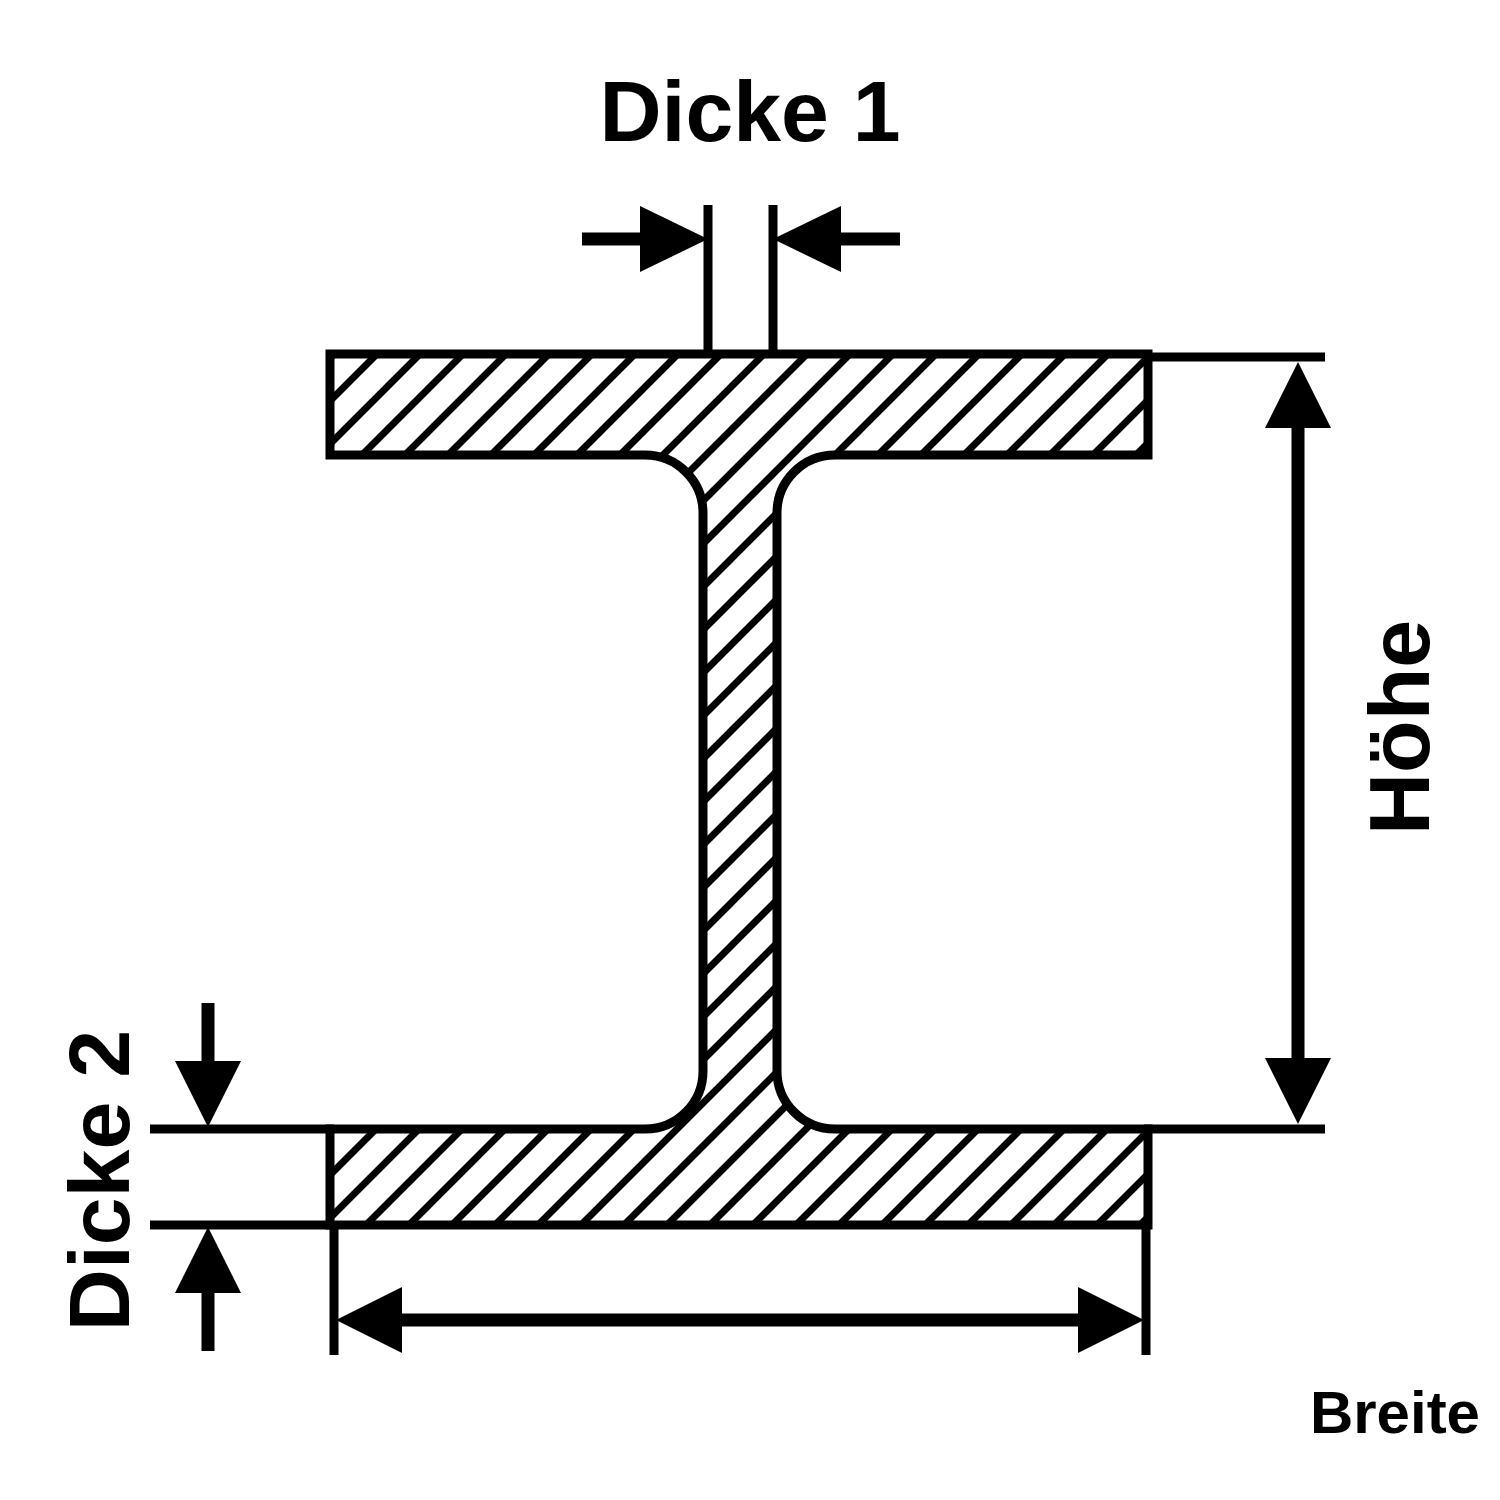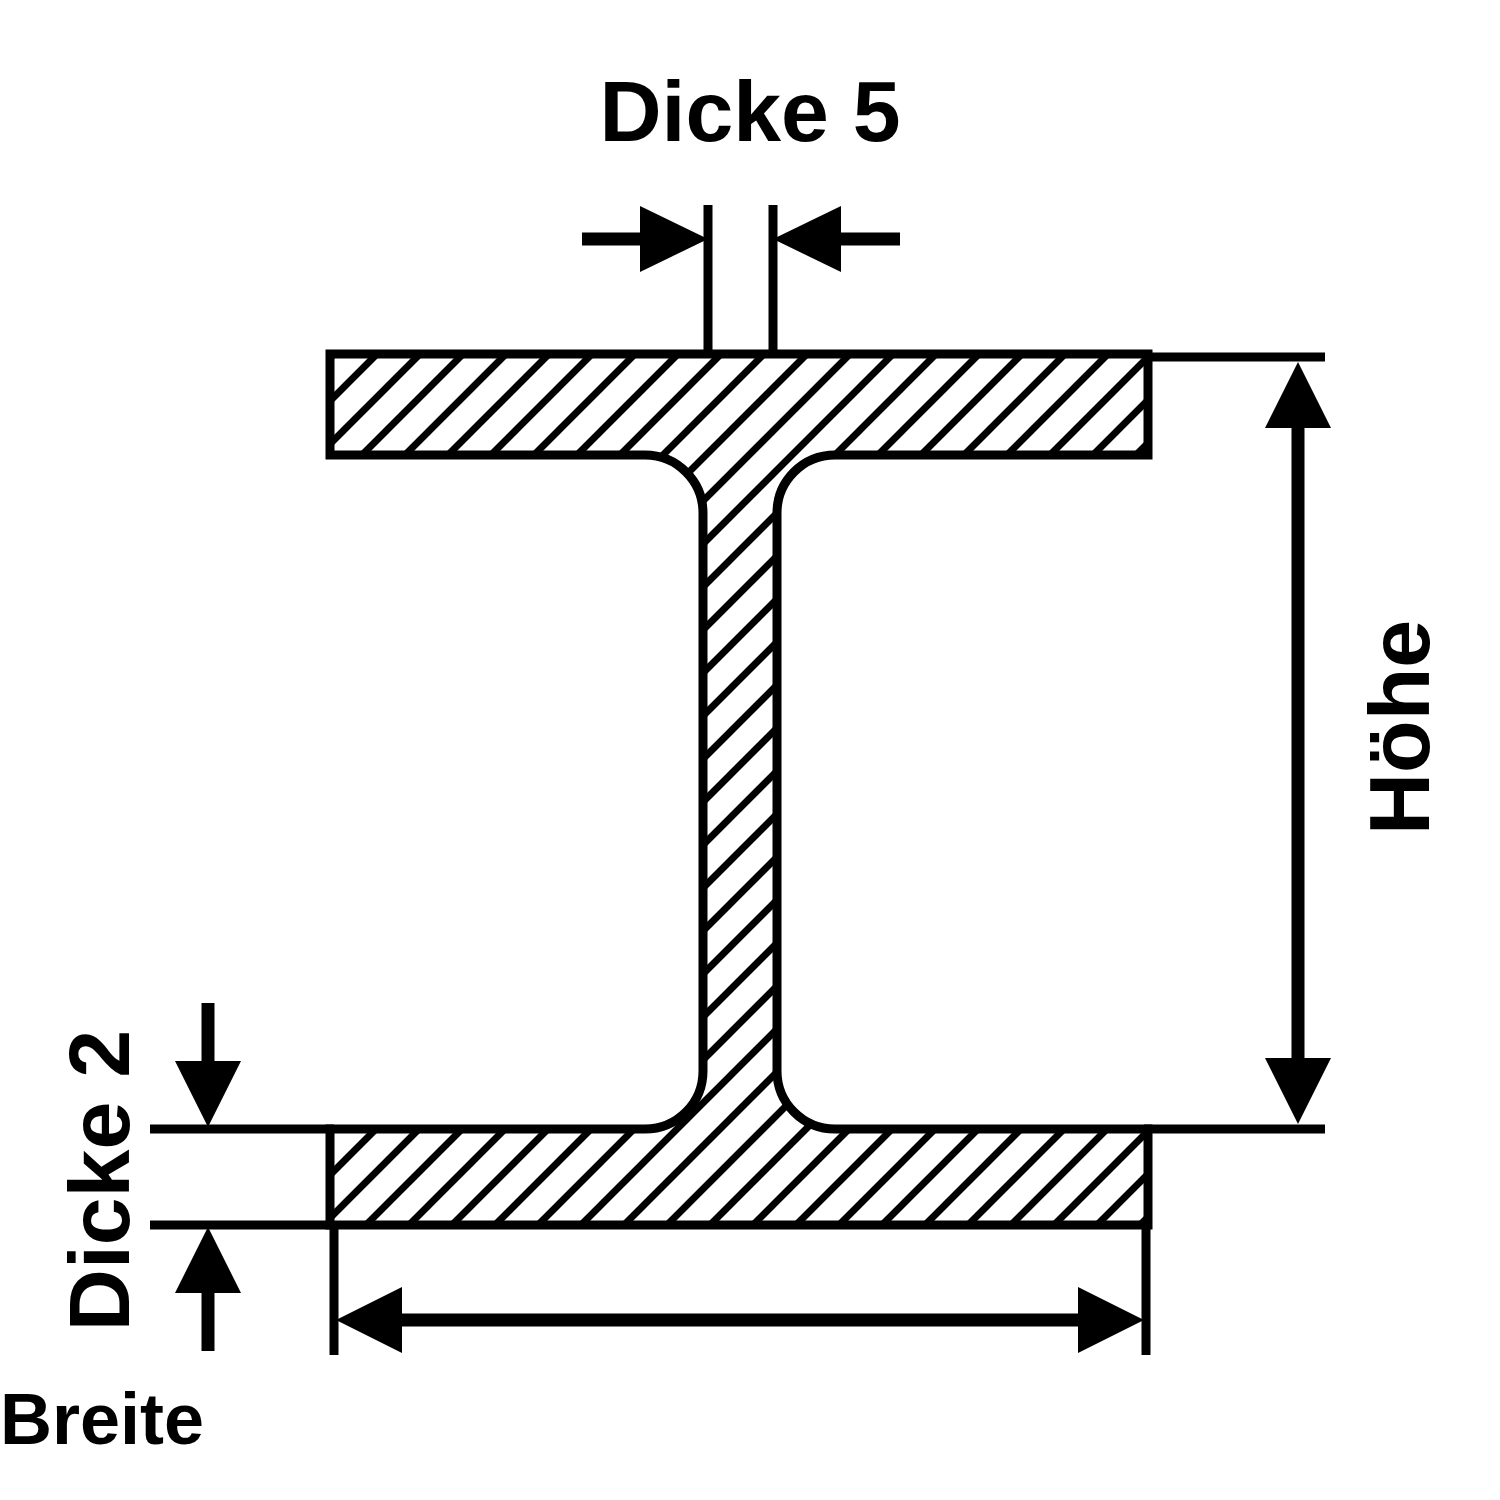--- a/index.html
+++ b/index.html
@@ -34,22 +34,22 @@
     left: 0;
     top: 68px;
     width: 1500px;
     text-align: center;
     font-size: 86px;
   }
   #label-breite {
     left: 0;
     top: 1383px;
     width: 1480px;
-    text-align: left;
-    font-size: 72px;
+    text-align: right;
+    font-size: 60px;
   }
   #label-hoehe {
     left: 1356px;
     top: 620px;
     font-size: 86px;
     transform-origin: 0 0;
     transform: rotate(-90deg) translate(-100%, 0);
   }
   #label-dicke2 {
     left: 56px;
@@ -134,21 +134,21 @@
       <line x1="334" y1="1221" x2="334" y2="1355" stroke="#000000" stroke-width="9"></line>
       <line x1="1146" y1="1221" x2="1146" y2="1355" stroke="#000000" stroke-width="9"></line>
 
       <line x1="368" y1="1320" x2="1112" y2="1320" stroke="#000000" stroke-width="13"></line>
       <polygon points="336,1320 402,1287 402,1353" fill="#000000"></polygon>
       <polygon points="1144,1320 1078,1287 1078,1353" fill="#000000"></polygon>
     </g>
 
   </svg>
 
-  <div class="dim-label" id="label-dicke1">Dicke 5</div>
+  <div class="dim-label" id="label-dicke1">Dicke 1</div>
 
   <div class="dim-label" id="label-hoehe">Höhe</div>
 
   <div class="dim-label" id="label-dicke2">Dicke 2</div>
 
   <div class="dim-label" id="label-breite">Breite</div>
 
 </div>
 
 </body></html>

